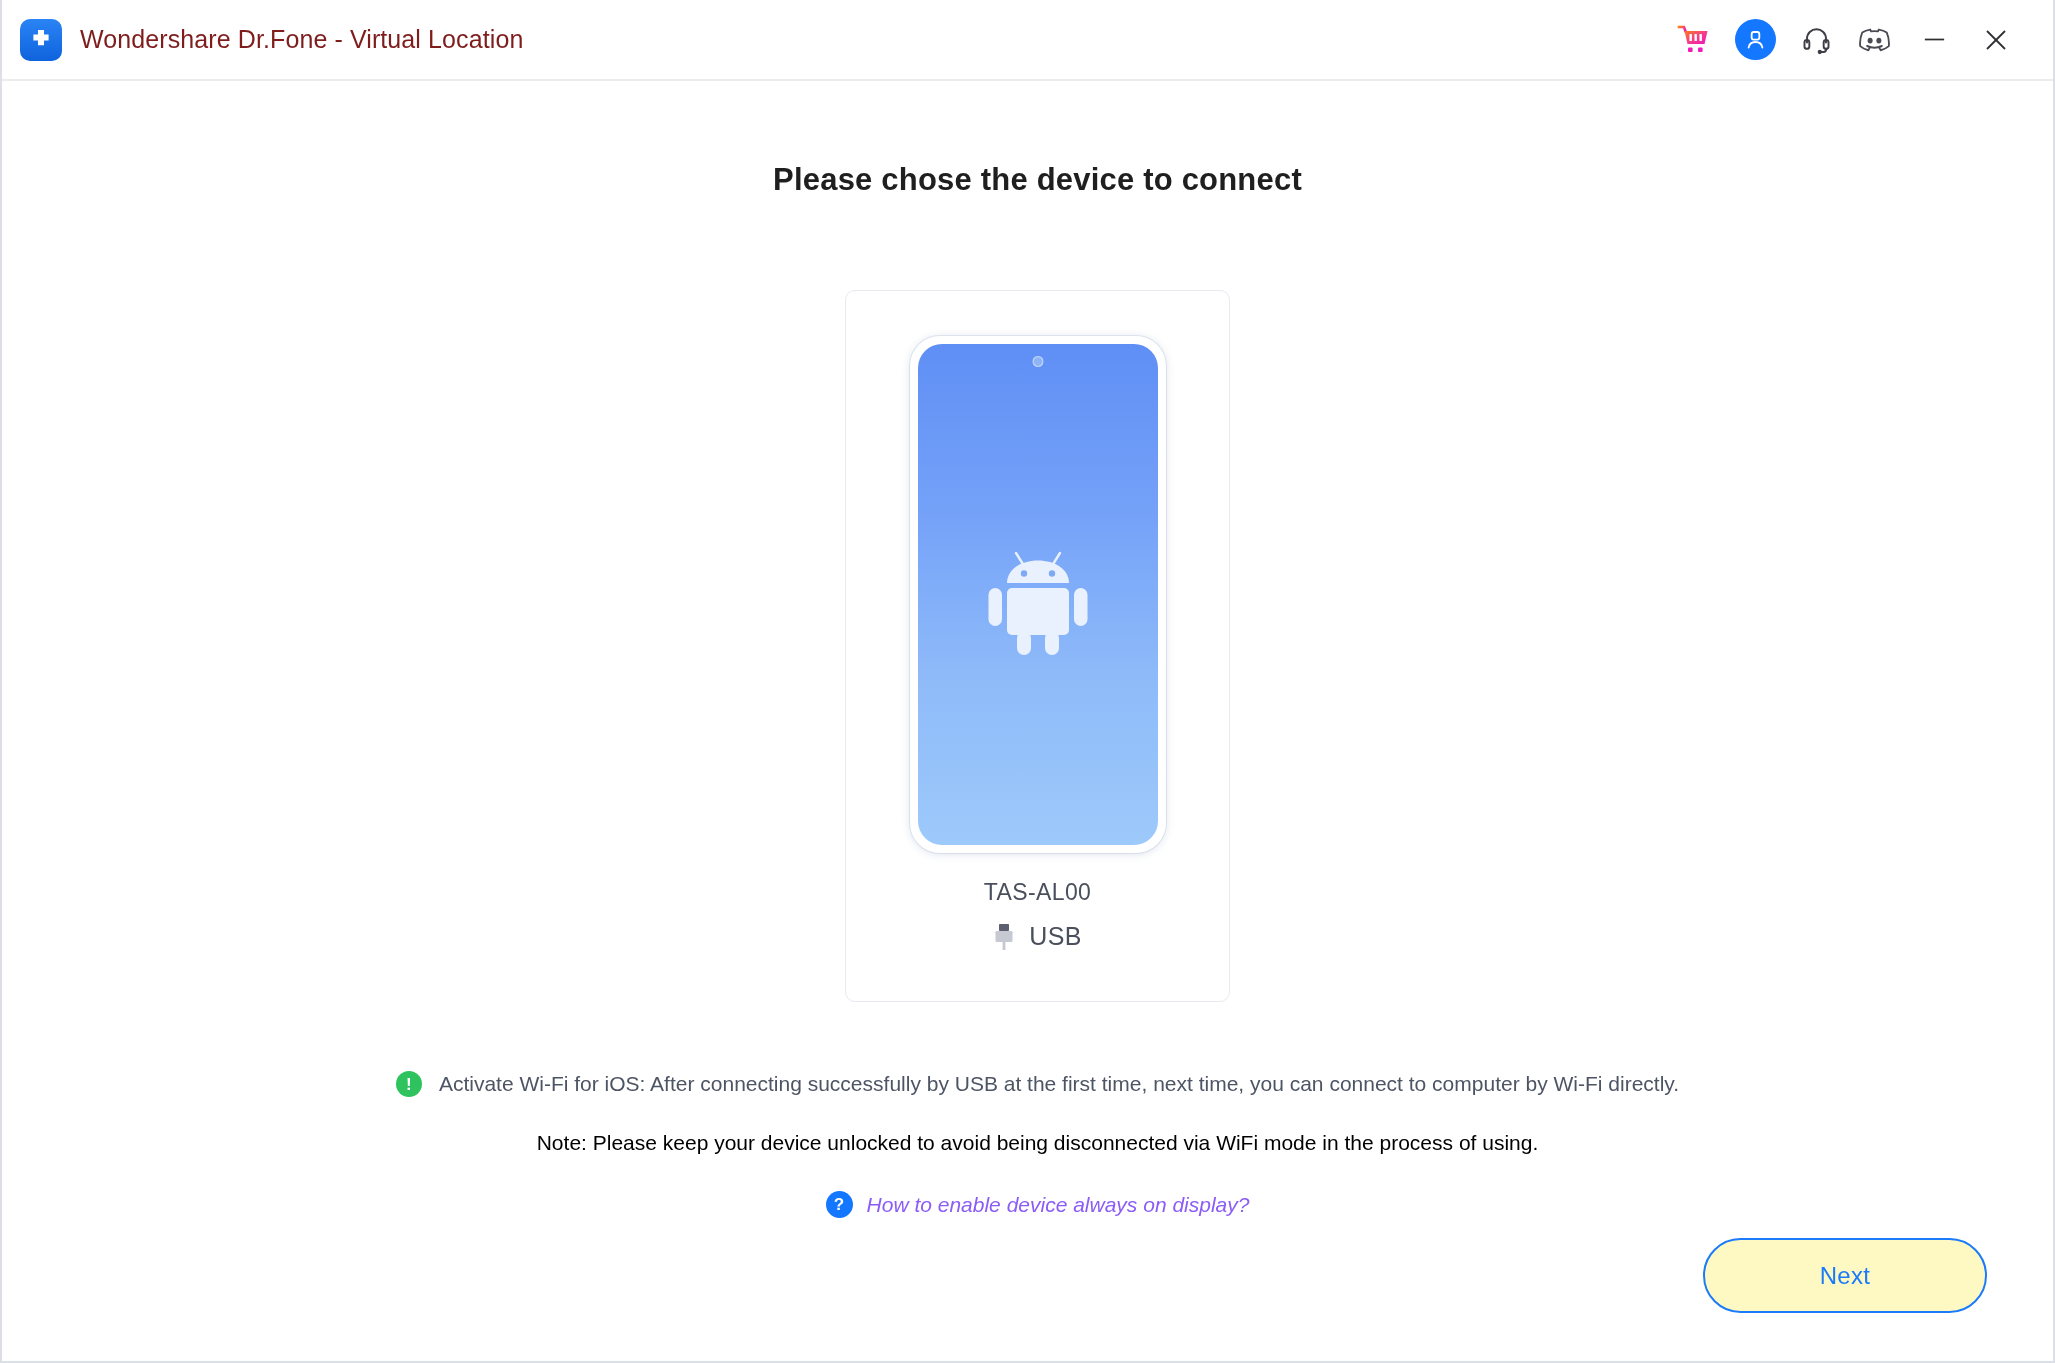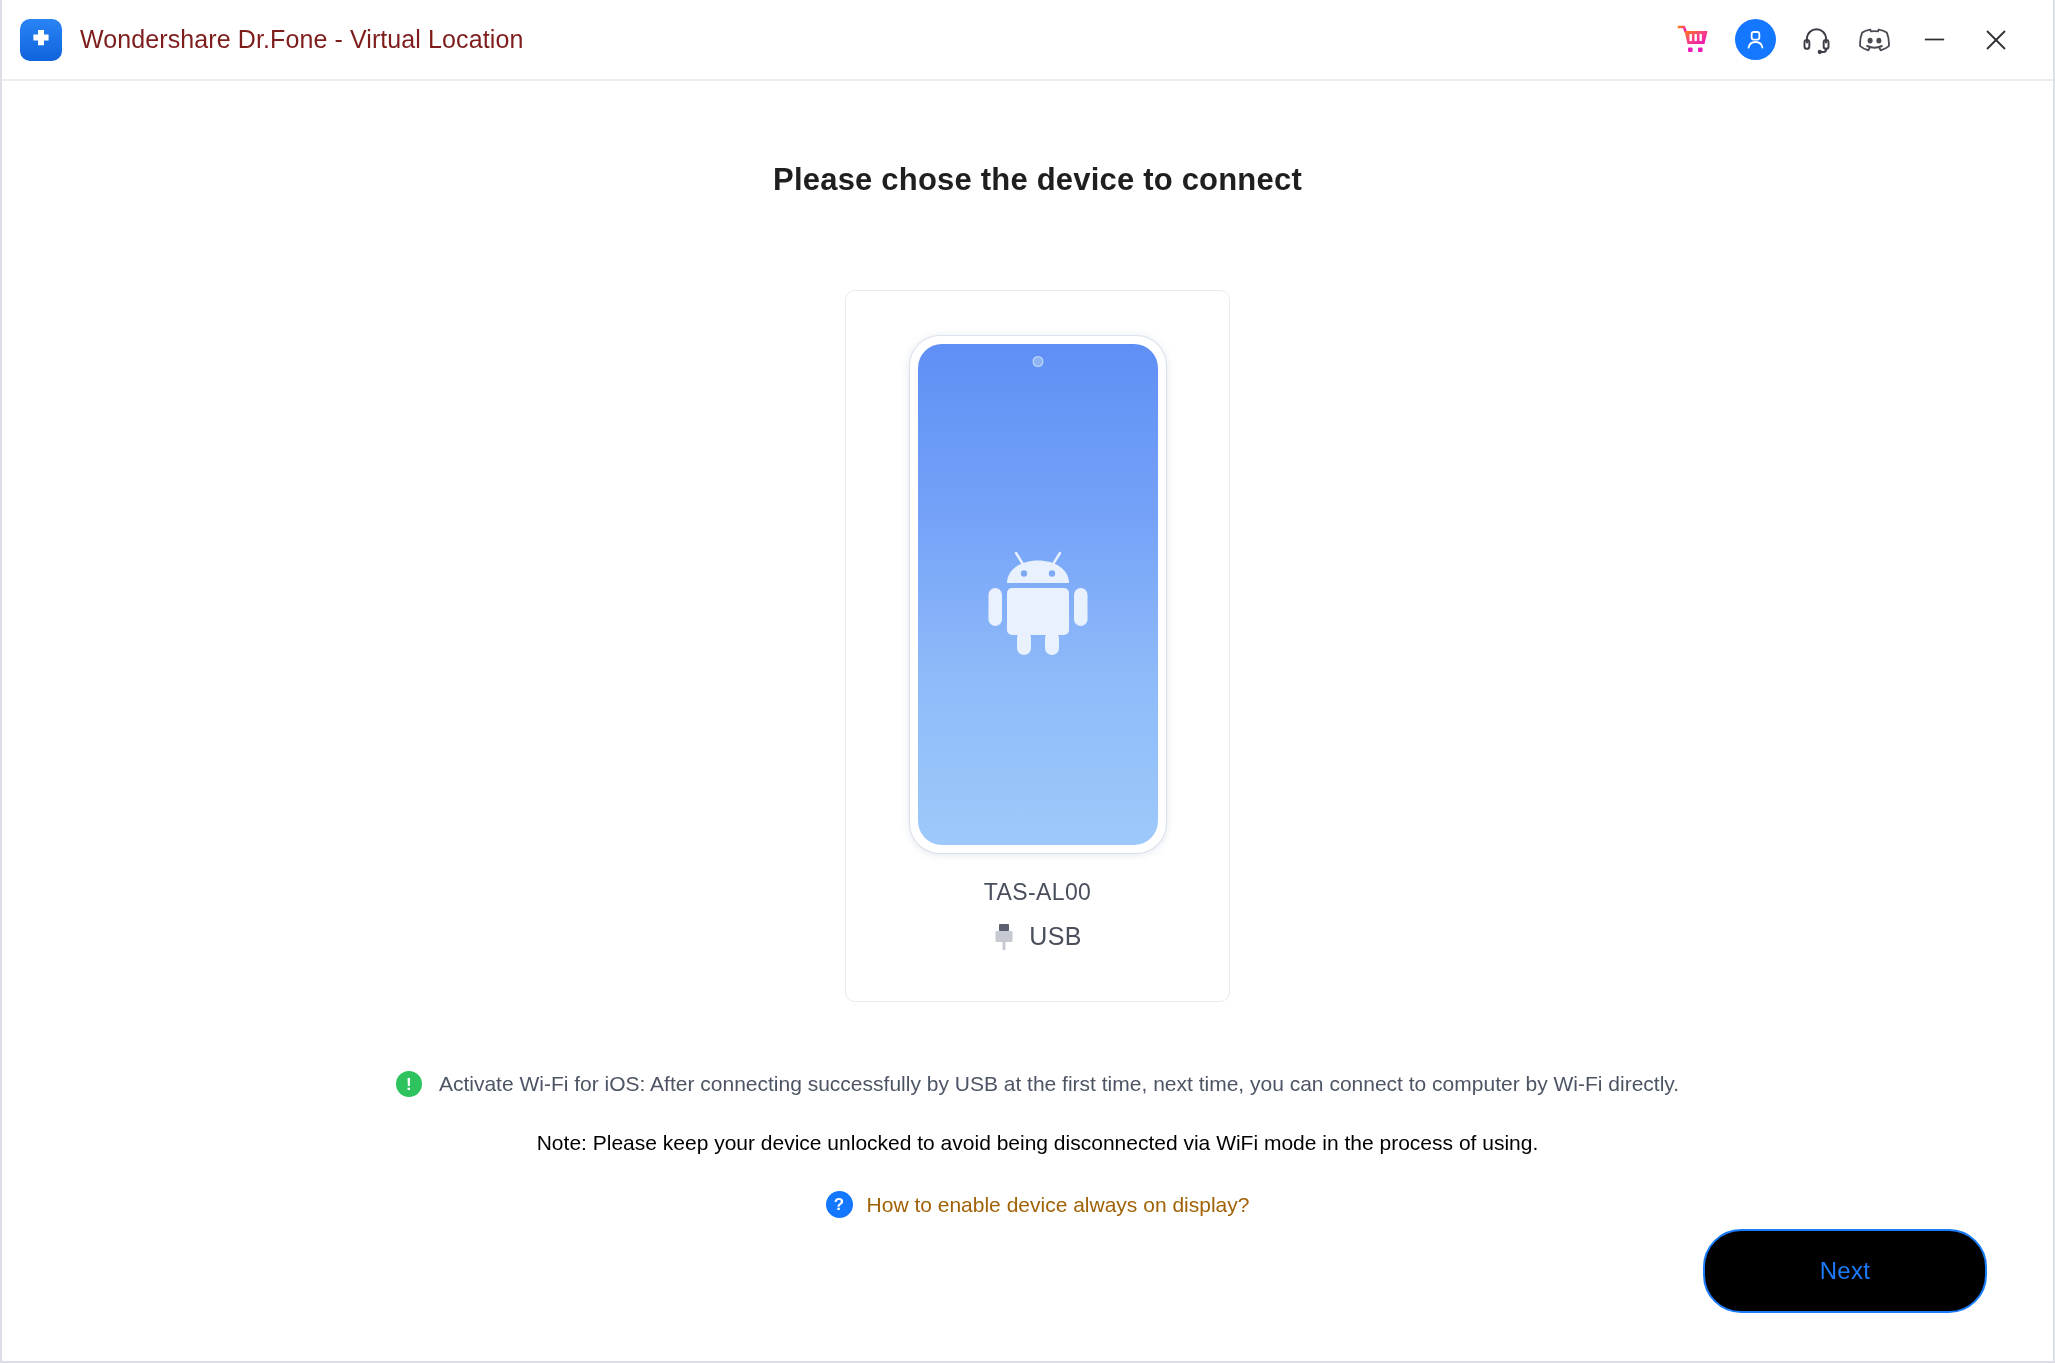--- a/index.html
+++ b/index.html
@@ -217,35 +217,36 @@
     align-items: center;
     gap: 14px;
     cursor: pointer;
   }
   #help-badge { background: #1477ff; width: 27px; height: 27px; }
   #help-badge span {
     color: #ffffff; font-size: 17px; font-weight: bold; line-height: 1;
   }
   #help-link-text {
     font-size: 21px;
-    color: #a16207;
+    color: #8b5cf6;
+    font-style: italic;
   }
 
   
   #footer {
     position: absolute;
     right: 66px;
     bottom: 48px;
   }
   #next-btn {
     width: 284px;
-    height: 84px;
+    height: 75px;
     border-radius: 38px;
     border: 2px solid #1b7bfa;
-    background: #000000;
+    background: #fef9c3;
     color: #1b7bfa;
     font-size: 24px;
     font-family: "Liberation Sans", sans-serif;
     cursor: pointer;
     letter-spacing: 0.3px;
   }
 </style>
 </head>
 <body>
 

